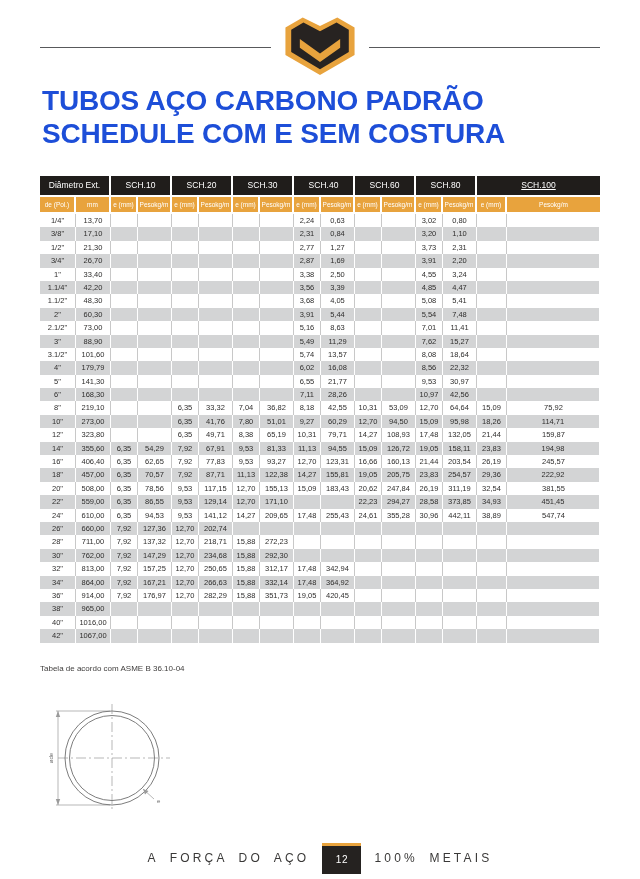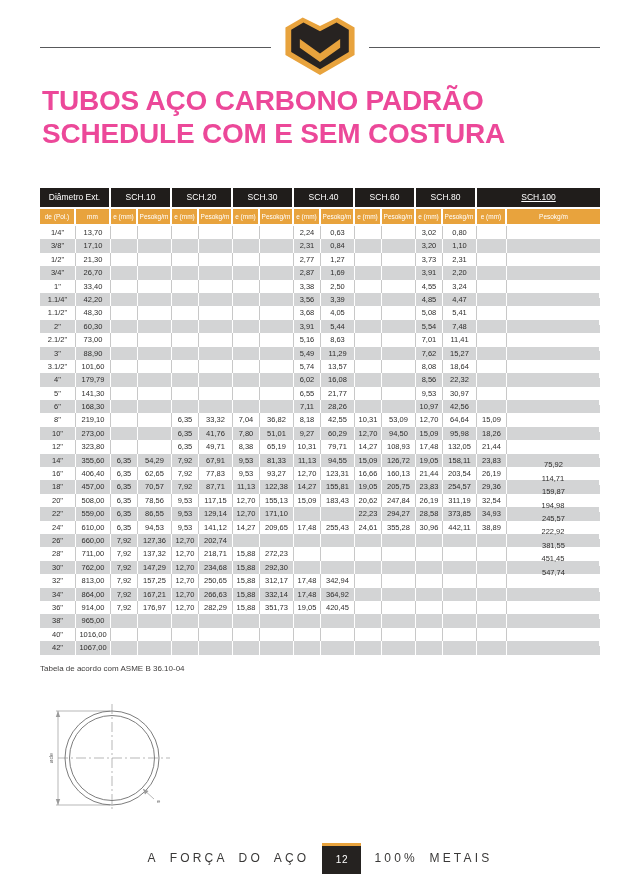--- a/index.html
+++ b/index.html
@@ -12,25 +12,25 @@
     overflow: hidden;
   }
   
   .rule { position:absolute; top:47px; height:1px; background:#58595b; }
   .rule.left  { left:40px;  width:231px; }
   .rule.right { left:369px; width:231px; }
   .logo { position:absolute; left:284px; top:16px; width:72px; height:62px; }
   
   .title {
     position:absolute; left:42px; top:84px;
-    font-size:28px; font-weight:700; color:#ec4899;
+    font-size:28px; font-weight:700; color:#1d4ed8;
     line-height:33px; letter-spacing:-0.2px;
   }
   
-  .tbl { position:absolute; left:40px; top:188px; width:560px; }
+  .tbl { position:absolute; left:40px; top:176px; width:560px; }
   .hrow { display:flex; }
   .grow { margin-bottom:2px; }
   .gcell {
     height:19px; line-height:19px; background:#201d1b; color:#ffffff;
     font-size:8.5px; text-align:center; border-right:2px solid #ffffff;
   }
   .gcell:last-child { border-right:none;text-decoration:underline; }
   .g0{width:71px} .g{width:61px} .g7{width:123px}
   .srow { margin-bottom:2px; }
   .scell {
@@ -39,21 +39,21 @@
   }
   .scell:last-child { border-right:none; }
   .c0{width:36px} .c1{width:35px} .ce{width:27px} .cp{width:34px} .c14{width:30px} .c15{width:93px}
   .trow { display:flex; height:13.4px; }
   .trow.shade { background:#d3d4d5; }
   .tcell {
     height:13.4px; line-height:13.5px; font-size:7.5px; color:#2e2d2c;
     text-align:center; border-right:1px solid #c8c8c8; overflow:hidden; white-space:nowrap;
   }
   .trow.shade .tcell { border-right:1px solid #ffffff; }
-  .tcell:last-child { border-right:none;margin-top:45px; }
+  .tcell:last-child { border-right:none; }
   
   .footnote {
     position:absolute; left:40px; top:664px;
     font-size:8px; color:#3f3d3c;
   }
   
   .diagram { position:absolute; left:42px; top:698px; width:135px; height:118px; }
   
   .footer {
     position:absolute; left:0; top:840px; width:640px; height:36px;

